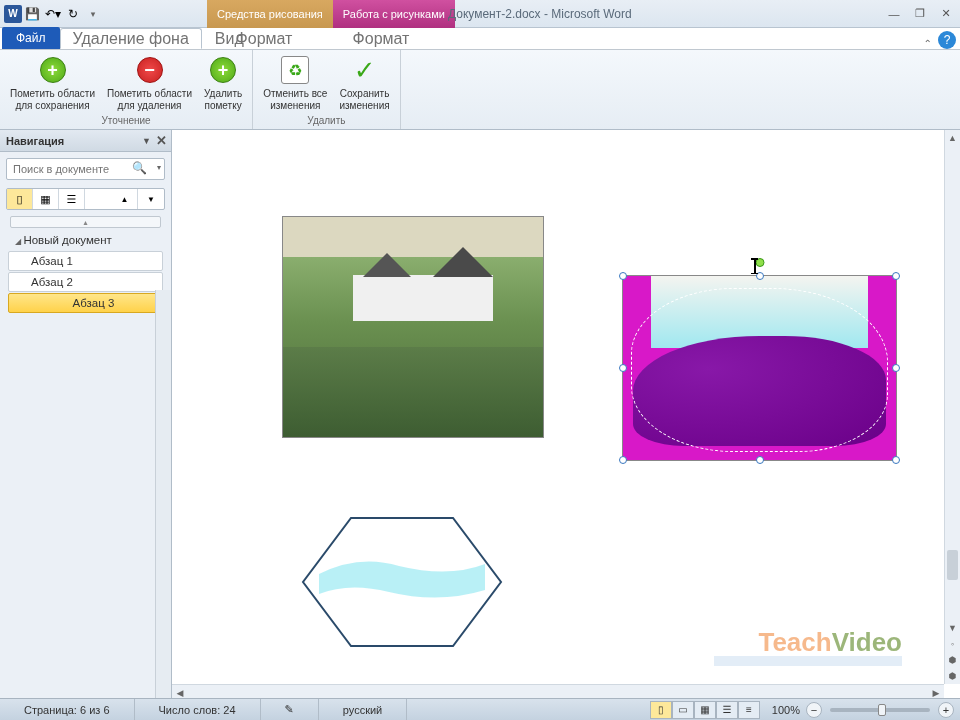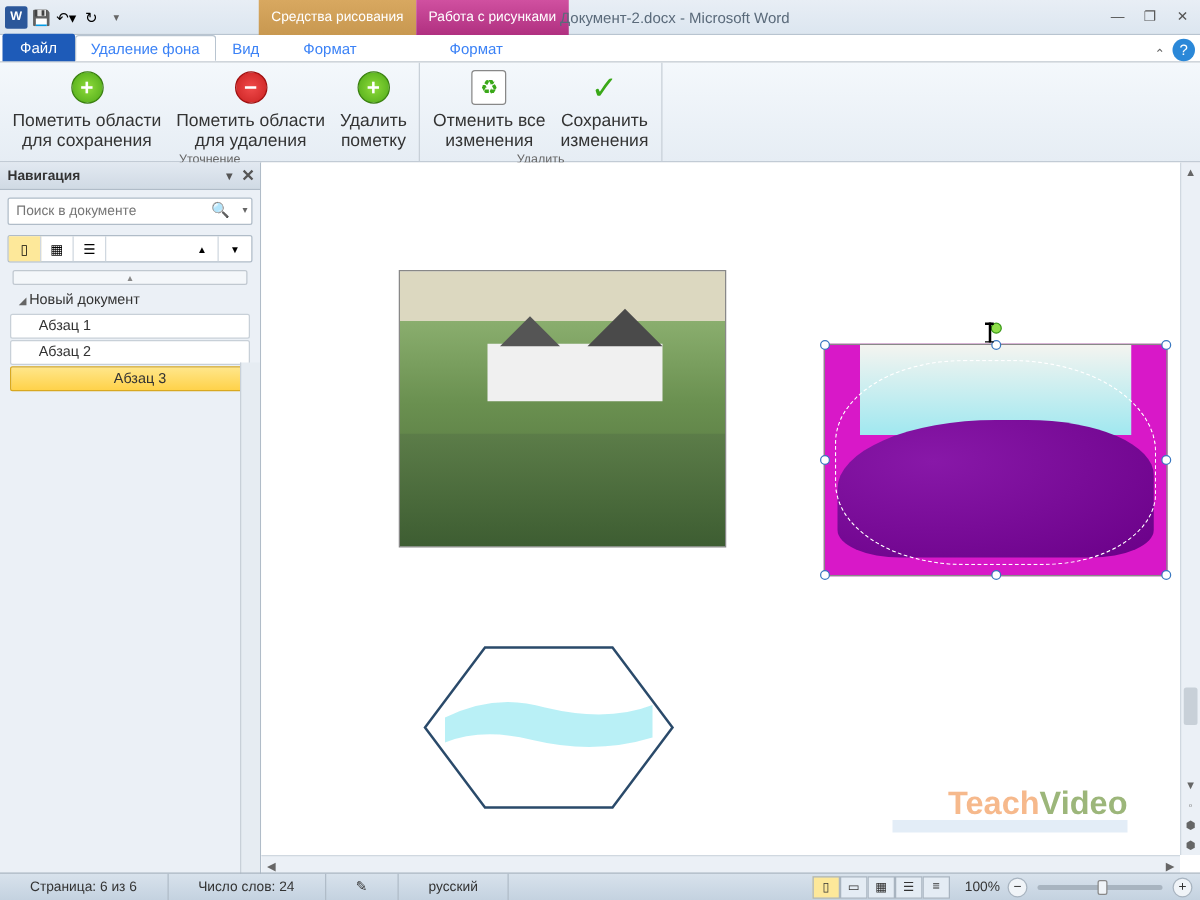--- a/index.html
+++ b/index.html
@@ -14,45 +14,45 @@
 .ctx-tab { padding: 2px 10px; font-size: 11px; color: #fff; text-align: center; display: flex; align-items: center; height: 28px; }
 .ctx-draw { background: linear-gradient(#d8a860, #c89850); }
 .ctx-pic { background: linear-gradient(#d050a0, #b03080); }
 .doc-title { position: absolute; left: 448px; font-size: 12px; color: #5a6a7a; }
 .window-controls { position: absolute; right: 4px; display: flex; gap: 6px; }
 .wc-btn { width: 20px; height: 16px; display: flex; align-items: center; justify-content: center; font-size: 11px; color: #555; cursor: pointer; }
 
 
 .tabrow { height: 22px; background: #fff; display: flex; align-items: flex-end; border-bottom: 1px solid #c0c8d0; position: relative; }
 .file-tab { background: #1e5bb8; color: #fff; padding: 3px 14px; font-size: 12px; border-radius: 2px 2px 0 0; margin-left: 2px; height: 22px; display: flex; align-items: center; }
-.tab { padding: 2px 12px; font-size: 12px; color: #3b82f6; border: 1px solid transparent; height: 21px; display: flex; align-items: center; }
+.tab { padding: 2px 12px; font-size: 16px; color: #737373; border: 1px solid transparent; height: 21px; display: flex; align-items: center; }
 .tab.active { border: 1px solid #b8c4d0; border-bottom: 1px solid #fff; background: #fff; border-radius: 3px 3px 0 0; }
 .tab.ctx-format1 { position: absolute; left: 236px; top: 0; width: 56px; justify-content: center; }
 .tab.ctx-format2 { position: absolute; left: 353px; top: 0; width: 56px; justify-content: center; }
 .help-btn { position: absolute; right: 4px; width: 18px; height: 18px; border-radius: 50%; background: #2b88d8; color: #fff; font-size: 12px; display: flex; align-items: center; justify-content: center; }
 .ribbon-collapse { position: absolute; right: 28px; font-size: 10px; color: #666; }
 
 
 .ribbon { height: 80px; background: linear-gradient(#f4f8fc, #e6edf4); border-bottom: 1px solid #b0bcc8; display: flex; }
 .ribbon-group { display: flex; flex-direction: column; align-items: center; padding: 2px 6px; border-right: 1px solid #c8d0d8; }
 .ribbon-btns { display: flex; gap: 4px; }
 .ribbon-btn { display: flex; flex-direction: column; align-items: center; padding: 2px 4px; cursor: pointer; }
 .ribbon-btn-icon { width: 32px; height: 32px; display: flex; align-items: center; justify-content: center; font-size: 24px; }
-.ribbon-btn-label { font-size: 14px; text-align: center; line-height: 1.15; color: #333; margin-top: 2px; }
+.ribbon-btn-label { font-size: 10px; text-align: center; line-height: 1.15; color: #333; margin-top: 2px; }
 .ribbon-group-label { font-size: 10px; color: #666; margin-top: auto; padding-bottom: 1px; }
 .plus-circle { width: 26px; height: 26px; border-radius: 50%; background: radial-gradient(#8edb3a, #4da818); color: #fff; font-size: 18px; font-weight: bold; display: flex; align-items: center; justify-content: center; border: 1px solid #3a8010; }
 .minus-circle { width: 26px; height: 26px; border-radius: 50%; background: radial-gradient(#f04a4a, #c82020); color: #fff; font-size: 18px; font-weight: bold; display: flex; align-items: center; justify-content: center; border: 1px solid #a01010; }
 .recycle-box { width: 28px; height: 28px; border: 1px solid #888; border-radius: 3px; display: flex; align-items: center; justify-content: center; font-size: 16px; color: #3aa818; background: #fff; }
 .checkmark { font-size: 26px; color: #3aa818; }
 
 
 .main-area { display: flex; height: 570px; position: relative; }
 
 
-.nav-pane { width: 209px; background: #ebf0f6; border-right: 1px solid #b0bcc8; display: flex; flex-direction: column; }
+.nav-pane { width: 172px; background: #ebf0f6; border-right: 1px solid #b0bcc8; display: flex; flex-direction: column; }
 .nav-header { height: 22px; background: linear-gradient(#e2e9f1, #d0dae4); border-bottom: 1px solid #b0bcc8; display: flex; align-items: center; padding: 0 6px; font-size: 11px; font-weight: bold; color: #333; position: relative; }
 .nav-header-close { position: absolute; right: 4px; font-size: 13px; cursor: pointer; color: #555; }
 .nav-header-drop { position: absolute; right: 20px; font-size: 9px; cursor: pointer; color: #555; }
 .nav-search { margin: 6px; position: relative; }
 .nav-search input { width: 100%; height: 22px; border: 1px solid #b0bcc8; border-radius: 2px; padding: 0 24px 0 6px; font-size: 11px; color: #888; background: #fff; }
 .nav-search-icon { position: absolute; right: 18px; top: 3px; font-size: 12px; color: #666; }
 .nav-search-drop { position: absolute; right: 4px; top: 5px; font-size: 8px; color: #666; }
 .nav-tabs { display: flex; margin: 2px 6px; gap: 0; border: 1px solid #b0bcc8; border-radius: 2px; background: #fff; }
 .nav-tab { flex: 0 0 auto; width: 26px; height: 20px; display: flex; align-items: center; justify-content: center; font-size: 11px; border-right: 1px solid #d0d8e0; }
 .nav-tab.active { background: #fde89a; }

